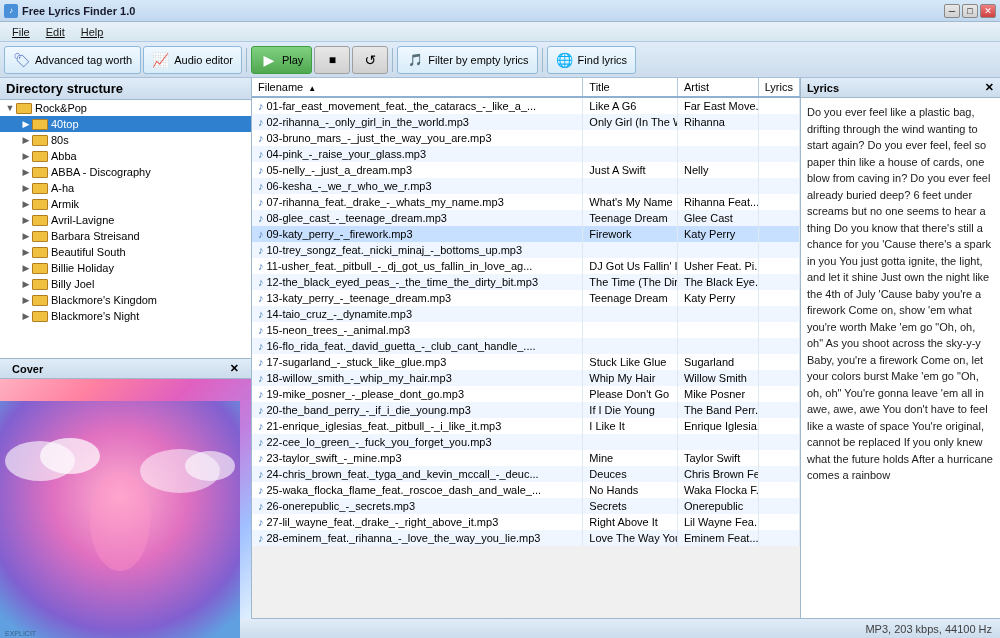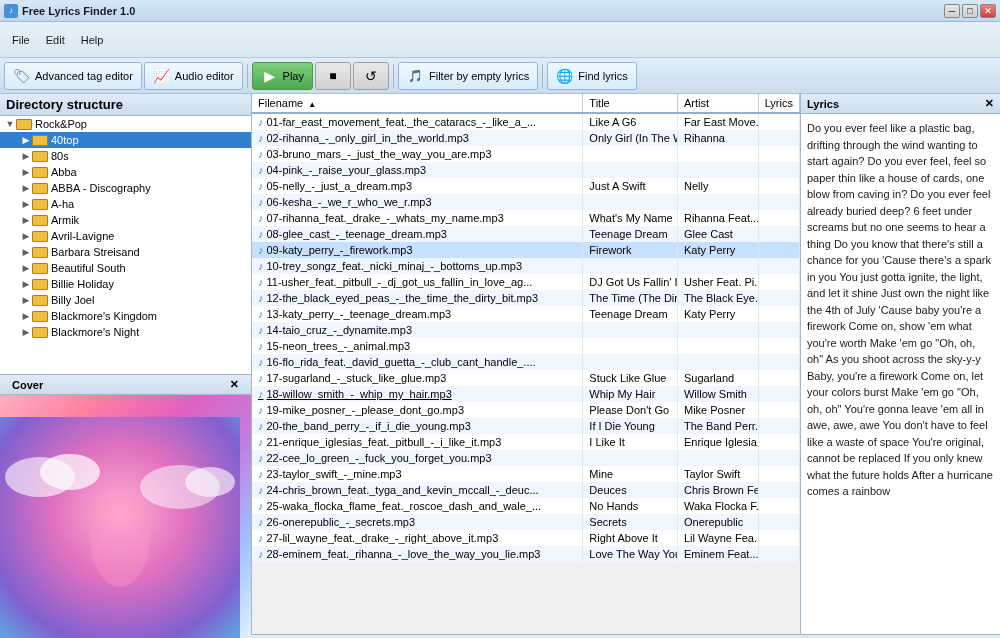--- a/index.html
+++ b/index.html
@@ -9,21 +9,21 @@
     #titlebar { background: linear-gradient(to bottom, #d6e8f7, #c0d8ef); height: 22px; display: flex; align-items: center; justify-content: space-between; padding: 0 4px; border-bottom: 1px solid #a0b8d0; }
     #titlebar-left { display: flex; align-items: center; gap: 4px; font-size: 11px; font-weight: bold; color: #1a1a2e; }
     #titlebar-left .app-icon { width: 14px; height: 14px; background: #4a90d9; border-radius: 2px; display: flex; align-items: center; justify-content: center; font-size: 8px; color: white; }
     #titlebar-controls { display: flex; gap: 2px; }
     .title-btn { width: 16px; height: 14px; border: 1px solid #888; border-radius: 2px; display: flex; align-items: center; justify-content: center; font-size: 9px; cursor: pointer; }
     .title-btn.min { background: linear-gradient(to bottom, #e8e8e8, #d0d0d0); }
     .title-btn.max { background: linear-gradient(to bottom, #e8e8e8, #d0d0d0); }
     .title-btn.close { background: linear-gradient(to bottom, #f08080, #d04040); color: white; }
 
     
-    #menubar { background: linear-gradient(to bottom, #e8f0f8, #d8e8f0); height: 36px; display: flex; align-items: center; padding: 0 4px; border-bottom: 1px solid #b0c8e0; }
+    #menubar { background: linear-gradient(to bottom, #e8f0f8, #d8e8f0); height: 20px; display: flex; align-items: center; padding: 0 4px; border-bottom: 1px solid #b0c8e0; text-decoration: underline; }
     .menu-item { padding: 2px 8px; cursor: pointer; font-size: 11px; color: #1a1a1a; }
 
     
     #toolbar { background: linear-gradient(to bottom, #e0ecf8, #ccdcec); height: 36px; display: flex; align-items: center; padding: 2px 4px; gap: 2px; border-bottom: 1px solid #a8c0d8; }
     .tool-btn { display: flex; align-items: center; gap: 4px; padding: 3px 8px; background: linear-gradient(to bottom, #f0f8ff, #d8ecf8); border: 1px solid #90b8d8; border-radius: 3px; cursor: pointer; font-size: 11px; height: 28px; }
     .tool-btn .icon { width: 18px; height: 18px; display: flex; align-items: center; justify-content: center; }
     .tool-separator { width: 1px; height: 24px; background: #a0b8cc; margin: 0 2px; }
     .play-btn { background: linear-gradient(to bottom, #80d080, #50a850); border-color: #40a040; }
     .stop-btn { background: linear-gradient(to bottom, #e8e8e8, #d0d0d0); border-color: #a0a0a0; }
 
@@ -92,21 +92,21 @@
 
 <div id="menubar">
   <span class="menu-item">File</span>
   <span class="menu-item">Edit</span>
   <span class="menu-item">Help</span>
 </div>
 
 <div id="toolbar">
   <div class="tool-btn">
     <div class="icon" style="color:#5070c0; font-size:14px;">🏷</div>
-    <span>Advanced tag editor</span>
+    <span>Advanced tag worth</span>
   </div>
   <div class="tool-btn">
     <div class="icon" style="color:#d04040; font-size:14px;">📈</div>
     <span>Audio editor</span>
   </div>
   <div class="tool-separator"></div>
   <div class="tool-btn play-btn">
     <div class="icon" style="color:white; font-size:14px;">▶</div>
     <span>Play</span>
   </div>
@@ -381,21 +381,21 @@
   </tr>
             <tr>
     <td class="col-filename" style="max-width:380px; overflow:hidden; text-overflow:ellipsis;">
       <span style="color:#5080c0; margin-right:3px;">♪</span>17-sugarland_-_stuck_like_glue.mp3
     </td>
     <td class="col-title">Stuck Like Glue</td>
     <td class="col-artist">Sugarland</td>
     <td class="col-lyrics"></td>
   </tr>
             <tr>
-    <td class="col-filename" style="max-width:380px; overflow:hidden; text-overflow:ellipsis;text-decoration:underline;">
+    <td class="col-filename" style="max-width:380px; overflow:hidden; text-overflow:ellipsis;">
       <span style="color:#5080c0; margin-right:3px;">♪</span>18-willow_smith_-_whip_my_hair.mp3
     </td>
     <td class="col-title">Whip My Hair</td>
     <td class="col-artist">Willow Smith</td>
     <td class="col-lyrics"></td>
   </tr>
             <tr>
     <td class="col-filename" style="max-width:380px; overflow:hidden; text-overflow:ellipsis;">
       <span style="color:#5080c0; margin-right:3px;">♪</span>19-mike_posner_-_please_dont_go.mp3
     </td>

